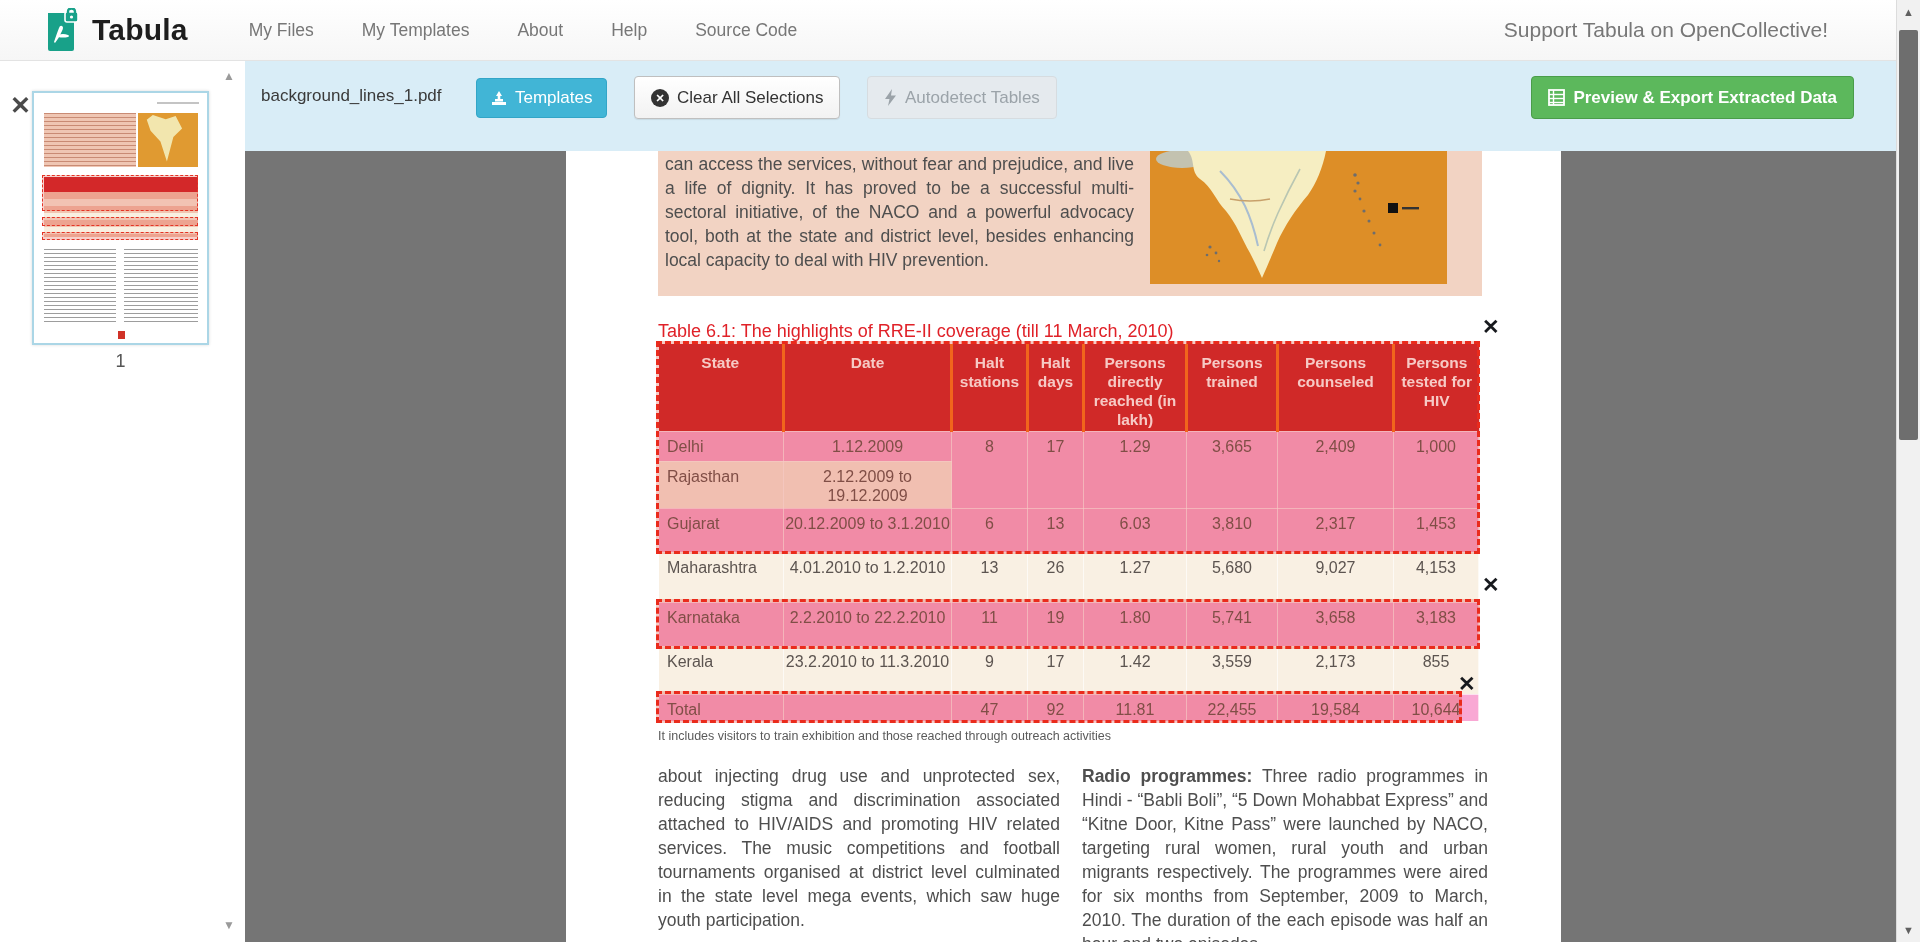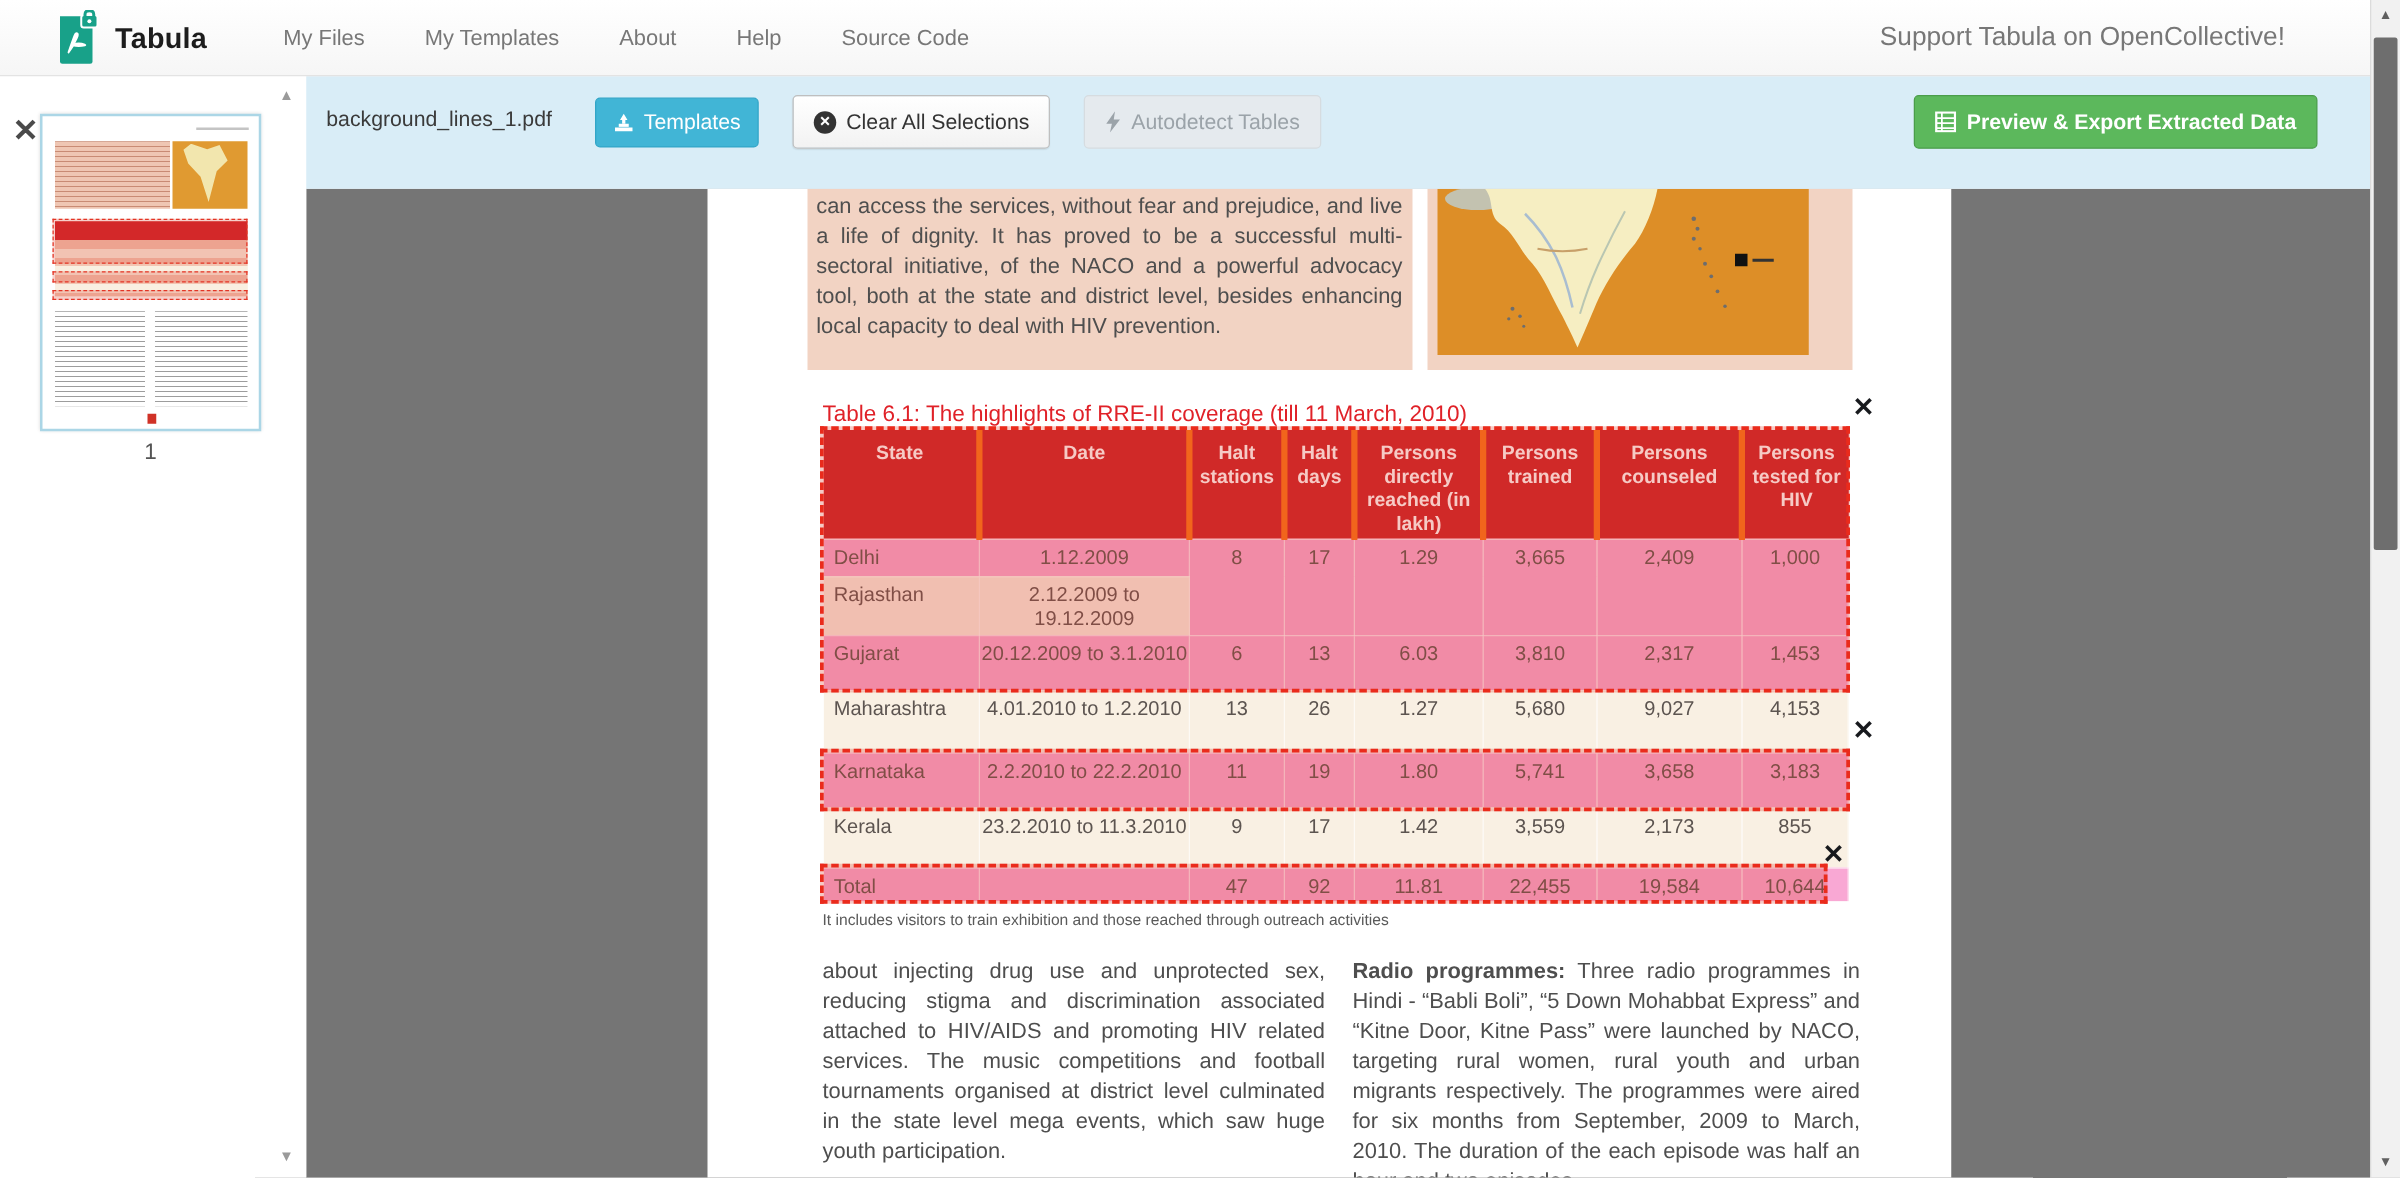--- a/index.html
+++ b/index.html
@@ -7,21 +7,21 @@
               font-family:"Liberation Sans", sans-serif; }
 
   .app { position:relative; width:1920px; height:942px; }
 
   
   .navbar { position:absolute; left:0; top:0; width:1920px; height:61px;
             background:linear-gradient(#ffffff,#f6f6f6);
             border-bottom:1px solid #e3e3e3; display:flex; align-items:center; z-index:30; }
   .brand-group { display:flex; align-items:center; margin-left:42px; cursor:pointer; }
   .brand-logo { width:40px; height:44px; margin-right:10px; }
-  .brand-name { font-size:23px; font-weight:bold; color:#1d1d1d; letter-spacing:0.2px; }
+  .brand-name { font-size:30px; font-weight:bold; color:#1d1d1d; letter-spacing:0.2px; }
   .nav-menu { display:flex; margin-left:61px; gap:48px; }
   .nav-link { font-size:17.5px; color:#777; cursor:pointer; white-space:nowrap; }
   .support-link { position:absolute; right:92px; top:18px; font-size:21px; color:#777; cursor:pointer; }
 
   
   .win-scrollbar { position:absolute; right:0; top:0; width:24px; height:942px;
                    background:#f1f1f1; border-left:1px solid #dcdcdc; z-index:40; }
   .sb-btn { position:absolute; left:0; width:23px; height:24px; color:#606060;
             font-size:11px; text-align:center; line-height:24px; cursor:pointer; }
   .sb-up { top:0; }
@@ -83,33 +83,33 @@
   .clear-circle { width:18px; height:18px; border-radius:50%; background:#333; color:#fff;
                   font-size:11px; font-weight:bold; text-align:center; line-height:18px; }
 
   .canvas { position:relative; width:100%; height:808px; background:#757575; overflow:hidden; }
 
   
   .pdf-page { position:absolute; left:321px; top:0; width:995px; height:808px; background:#ffffff;
               cursor:crosshair; }
   .pdf-text { color:#4e4e4e; font-size:17.5px; line-height:24px; text-align:justify; }
 
-  .intro-block { position:absolute; left:80px; top:0; width:484px; height:145px;
+  .intro-block { position:absolute; left:92px; top:0; width:484px; height:145px;
                  background:#f2d3c3; padding:1px 8px 0 7px; overflow:hidden; }
   .map-frame { position:absolute; left:576px; top:0; width:340px; height:145px; background:#f2d3c3; }
   .map-orange { position:absolute; left:8px; top:0; width:297px; height:133px; background:#dd8e27; }
 
   .table-title { position:absolute; left:92px; top:170px; font-size:18px; font-weight:normal;
                  color:#e02128; white-space:nowrap; }
 
   table.pdf-table { position:absolute; left:92px; top:193px; width:820px;
                     border-collapse:collapse; table-layout:fixed; }
   .pdf-table th { background:#cb2026; color:#fff; font-weight:bold; font-size:15.5px;
                   line-height:19px; vertical-align:top; padding-top:9px; text-align:center;
-                  border-left:5px solid #f97316; height:87px; }
+                  border-left:3px solid #f97316; height:87px; }
   .pdf-table th:first-child { border-left:none; }
   .pdf-table td { font-size:16px; line-height:19px; color:#5c5450; vertical-align:top;
                   padding-top:5px; text-align:center;
                   border:1px solid rgba(255,255,255,0.65); }
   .pdf-table td:first-child { text-align:left; padding-left:8px; }
   tr.row-pink  td { background:#f9a8d4; }
   tr.row-cream td { background:#f9f0e3; }
 
   .footnote { position:absolute; left:92px; top:578px; font-size:12.5px; color:#5a5a5a; }
 

